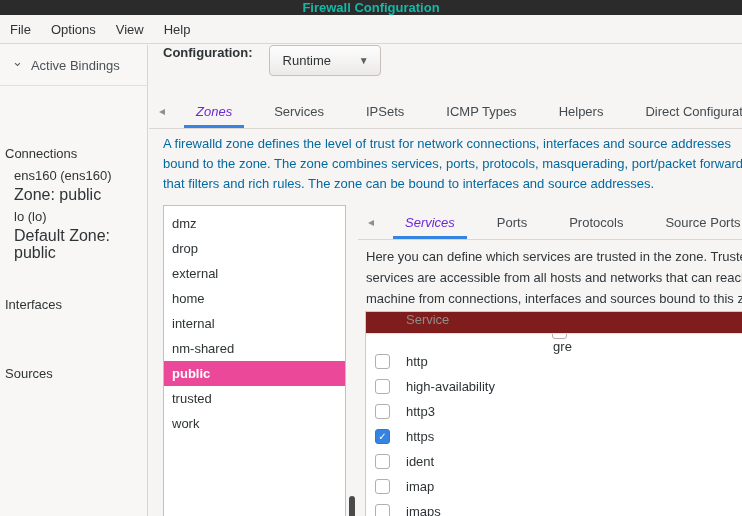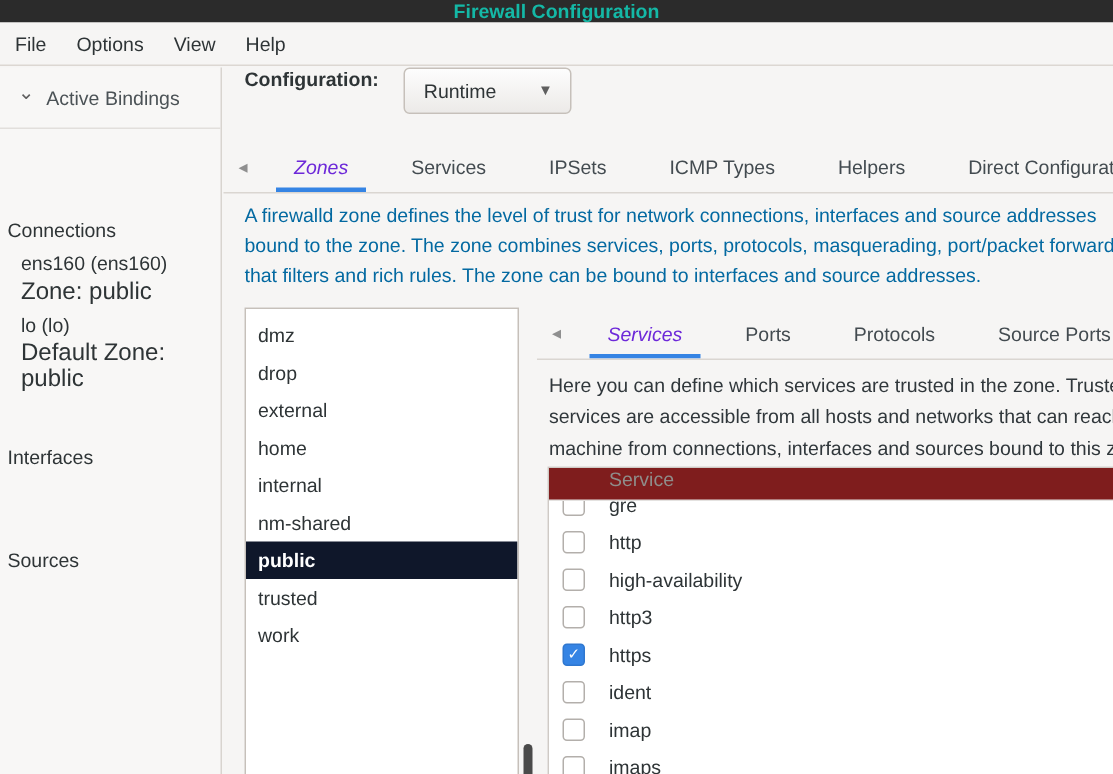--- a/index.html
+++ b/index.html
@@ -52,34 +52,34 @@
     height:3px; background:#3584e4; }
   
   .desc { position:absolute; top:89px; left:14px; right:0; line-height:20px;
     white-space:nowrap; overflow:hidden; color:#0369a1; }
   .desc2 { position:absolute; top:41px; left:8px; right:0; line-height:21px;
     white-space:nowrap; overflow:hidden; color:#30373b; }
   
   .zone-list { position:absolute; top:160px; left:14px; width:183px; bottom:-2px;
     background:#ffffff; border:1px solid #c6c0ba; padding-top:5px; overflow:hidden; }
   .zone-row { height:25px; line-height:25px; padding-left:8px; }
-  .zone-row.selected { background:#0f172a; color:#ffffff; font-weight:bold; }
+  .zone-row.selected { background:#ec4899; color:#ffffff; font-weight:bold; }
   .zone-scroll-thumb { position:absolute; left:200px; bottom:-20px; width:6px;
     height:40px; background:#4a4a4a; border-radius:3px; }
   
   .zone-detail { position:absolute; top:160px; left:209px; right:0; bottom:0; }
   .service-table { position:absolute; top:106px; left:7px; right:-2px; bottom:-4px;
     background:#ffffff; border:1px solid #cfcac5; }
   .table-header { height:22px; display:flex; 
     border-bottom:1px solid #e4e2e0; background:#7f1d1d; color:#8f8d8a; }
   .th-check { width:36px; flex:none; }
   .th-service { padding-left:4px; }
   .table-body { position:absolute; top:22px; left:0; right:0; bottom:0; overflow:hidden; }
   .srow { height:25px; display:flex; align-items:center; }
-  .srow.partial { margin-top:-10px; }
+  .srow.partial { margin-top:-10px;flex-direction:column; }
   .cb { width:15px; height:15px; margin-left:9px; border:1px solid #b3afab;
     border-radius:3px; background:#ffffff; flex:none; display:flex;
     align-items:center; justify-content:center; }
   .cb.checked { background:#3584e4; border-color:#2f77cf; color:#ffffff;
     font-size:10px; font-weight:bold; }
   .sname { margin-left:16px; }
 </style>
 </head>
 <body>
 

